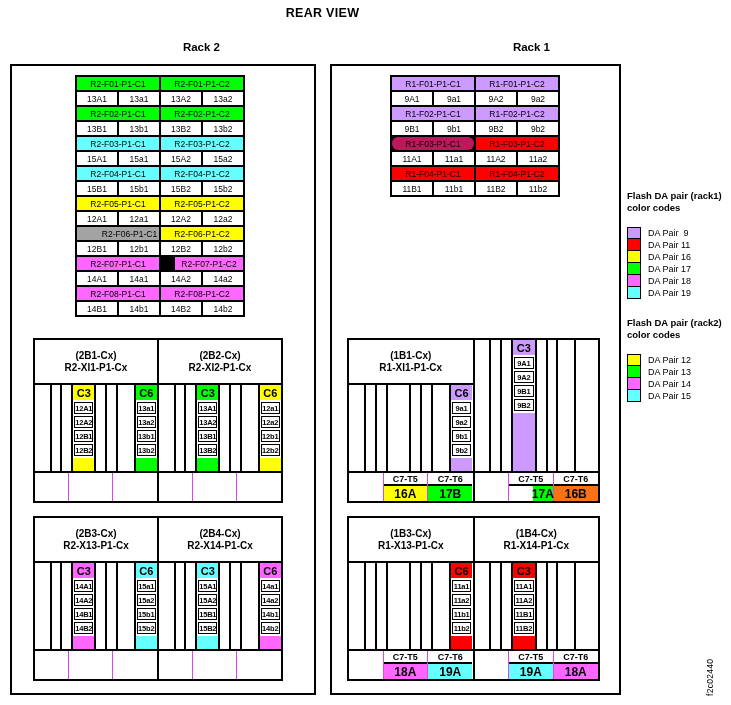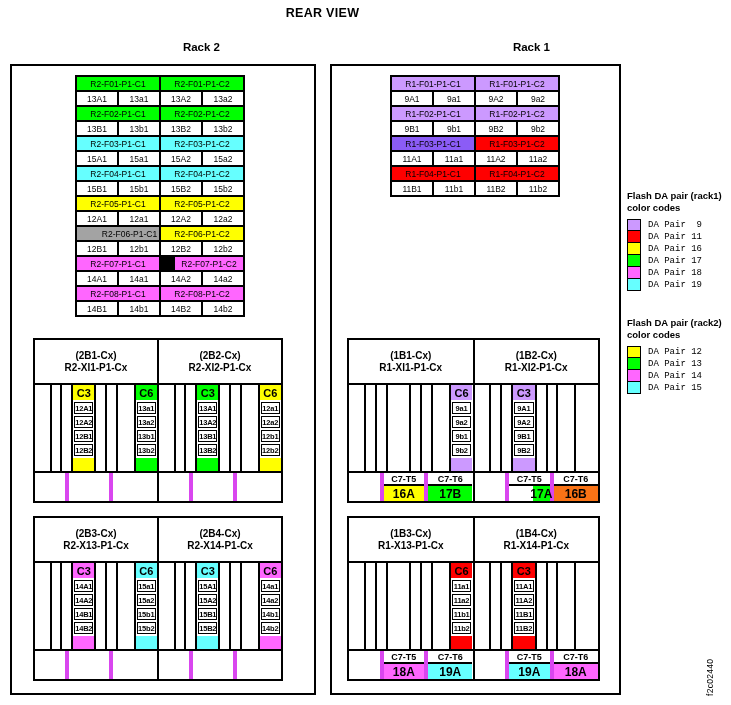--- a/index.html
+++ b/index.html
@@ -44,34 +44,34 @@
   .slot { border-right:2px solid #000; background:#fff; }
   .slot:last-child { border-right:none; }
   .cslot { display:flex; flex-direction:column; }
   .cslot-header { height:15px; display:flex; align-items:center; justify-content:center;
                   font-size:11px; font-weight:bold; }
   .cslot-cells { display:flex; flex-direction:column; gap:2px; padding:2px 1px; }
   .ccell { border:1.5px solid #000; height:12px; background:#fff; display:flex; align-items:center;
            justify-content:center; font-size:7.5px; font-weight:bold; letter-spacing:-0.2px; }
   .cslot-fill { flex:1 1 auto; }
   .bottom-row { height:30px; border-top:2px solid #000; display:flex; }
-  .bcell { border-right:4px solid #d946ef; background:#fff; }
+  .bcell { border-right:1px solid #d946ef; background:#fff; }
   .bcell:last-child { border-right:none;border-radius:11px; }
   .bcell.labeled { display:flex; flex-direction:column; }
   .bcell-label { height:13px; border-bottom:2px solid #000; display:flex; align-items:center;
                  justify-content:center; font-size:9px; font-weight:bold; background:#fff; }
   .bcell-value { flex:1 1 auto; display:flex; align-items:center; justify-content:center;
                  font-size:12px; font-weight:bold; }
 
   
   .legend { position:absolute; left:627px; width:104px; }
   .legend.l0 { top:190px; }
   .legend.l1 { top:317px; }
   .legend-title { font-size:9.5px; font-weight:bold; line-height:12px; }
-  .legend-items { margin-top:5px;font-family:Liberation Mono, monospace; }
+  .legend-items { margin-top:13px; }
   .legend-row { display:flex; align-items:center; height:12px; }
   .swatch { width:14px; height:13px; border:1.5px solid #000; flex:none; }
   .legend-row:not(:first-child) .swatch { margin-top:-1.5px; }
   .legend-label { margin-left:7px; font-size:9px; white-space:pre; }
 
   .vcode { position:absolute; left:705px; top:636px; height:60px; writing-mode:vertical-rl;
            transform:rotate(180deg); font-size:8.5px; letter-spacing:0.3px; }
 </style>
 </head>
 <body>
@@ -142,21 +142,21 @@
       <div class="td">9A1</div>
       <div class="td">9a1</div>
       <div class="td">9A2</div>
       <div class="td">9a2</div>
       <div class="th" style="background: rgb(204, 153, 255);">R1-F02-P1-C1</div>
       <div class="th" style="background: rgb(204, 153, 255);">R1-F02-P1-C2</div>
       <div class="td">9B1</div>
       <div class="td">9b1</div>
       <div class="td">9B2</div>
       <div class="td">9b2</div>
-      <div class="th" style="background: #8b5cf6;">R1-F03-P1-C1</div>
+      <div class="th" style="background: #be185d; border-radius: 6px;">R1-F03-P1-C1</div>
       <div class="th" style="background: rgb(255, 0, 0);">R1-F03-P1-C2</div>
       <div class="td">11A1</div>
       <div class="td">11a1</div>
       <div class="td">11A2</div>
       <div class="td">11a2</div>
       <div class="th" style="background: rgb(255, 0, 0);">R1-F04-P1-C1</div>
       <div class="th" style="background: rgb(255, 0, 0);">R1-F04-P1-C2</div>
       <div class="td">11B1</div>
       <div class="td">11b1</div>
       <div class="td">11B2</div>
@@ -354,24 +354,20 @@
             <div class="bcell-label">C7-T5</div>
             <div class="bcell-value" style="background: rgb(255, 255, 0);">16A</div>
           </div>
           <div class="bcell labeled" style="width: 36%;">
             <div class="bcell-label">C7-T6</div>
             <div class="bcell-value" style="background: rgb(0, 255, 0);">17B</div>
           </div>
         </div>
       </div>
       <div class="half">
-        <div class="half-header">
-          <div>(1B2-Cx)</div>
-          <div>R1-XI2-P1-Cx</div>
-        </div>
         <div class="slot-area">
           <div class="slot" style="width: 13.6%;"></div>
           <div class="slot" style="width: 8.8%;"></div>
           <div class="slot" style="width: 8.8%;"></div>
           <div class="slot cslot" style="width: 19.2%;">
             <div class="cslot-header" style="background: rgb(204, 153, 255);">C3</div>
             <div class="cslot-cells">
               <div class="ccell">9A1</div>
               <div class="ccell">9A2</div>
               <div class="ccell">9B1</div>

